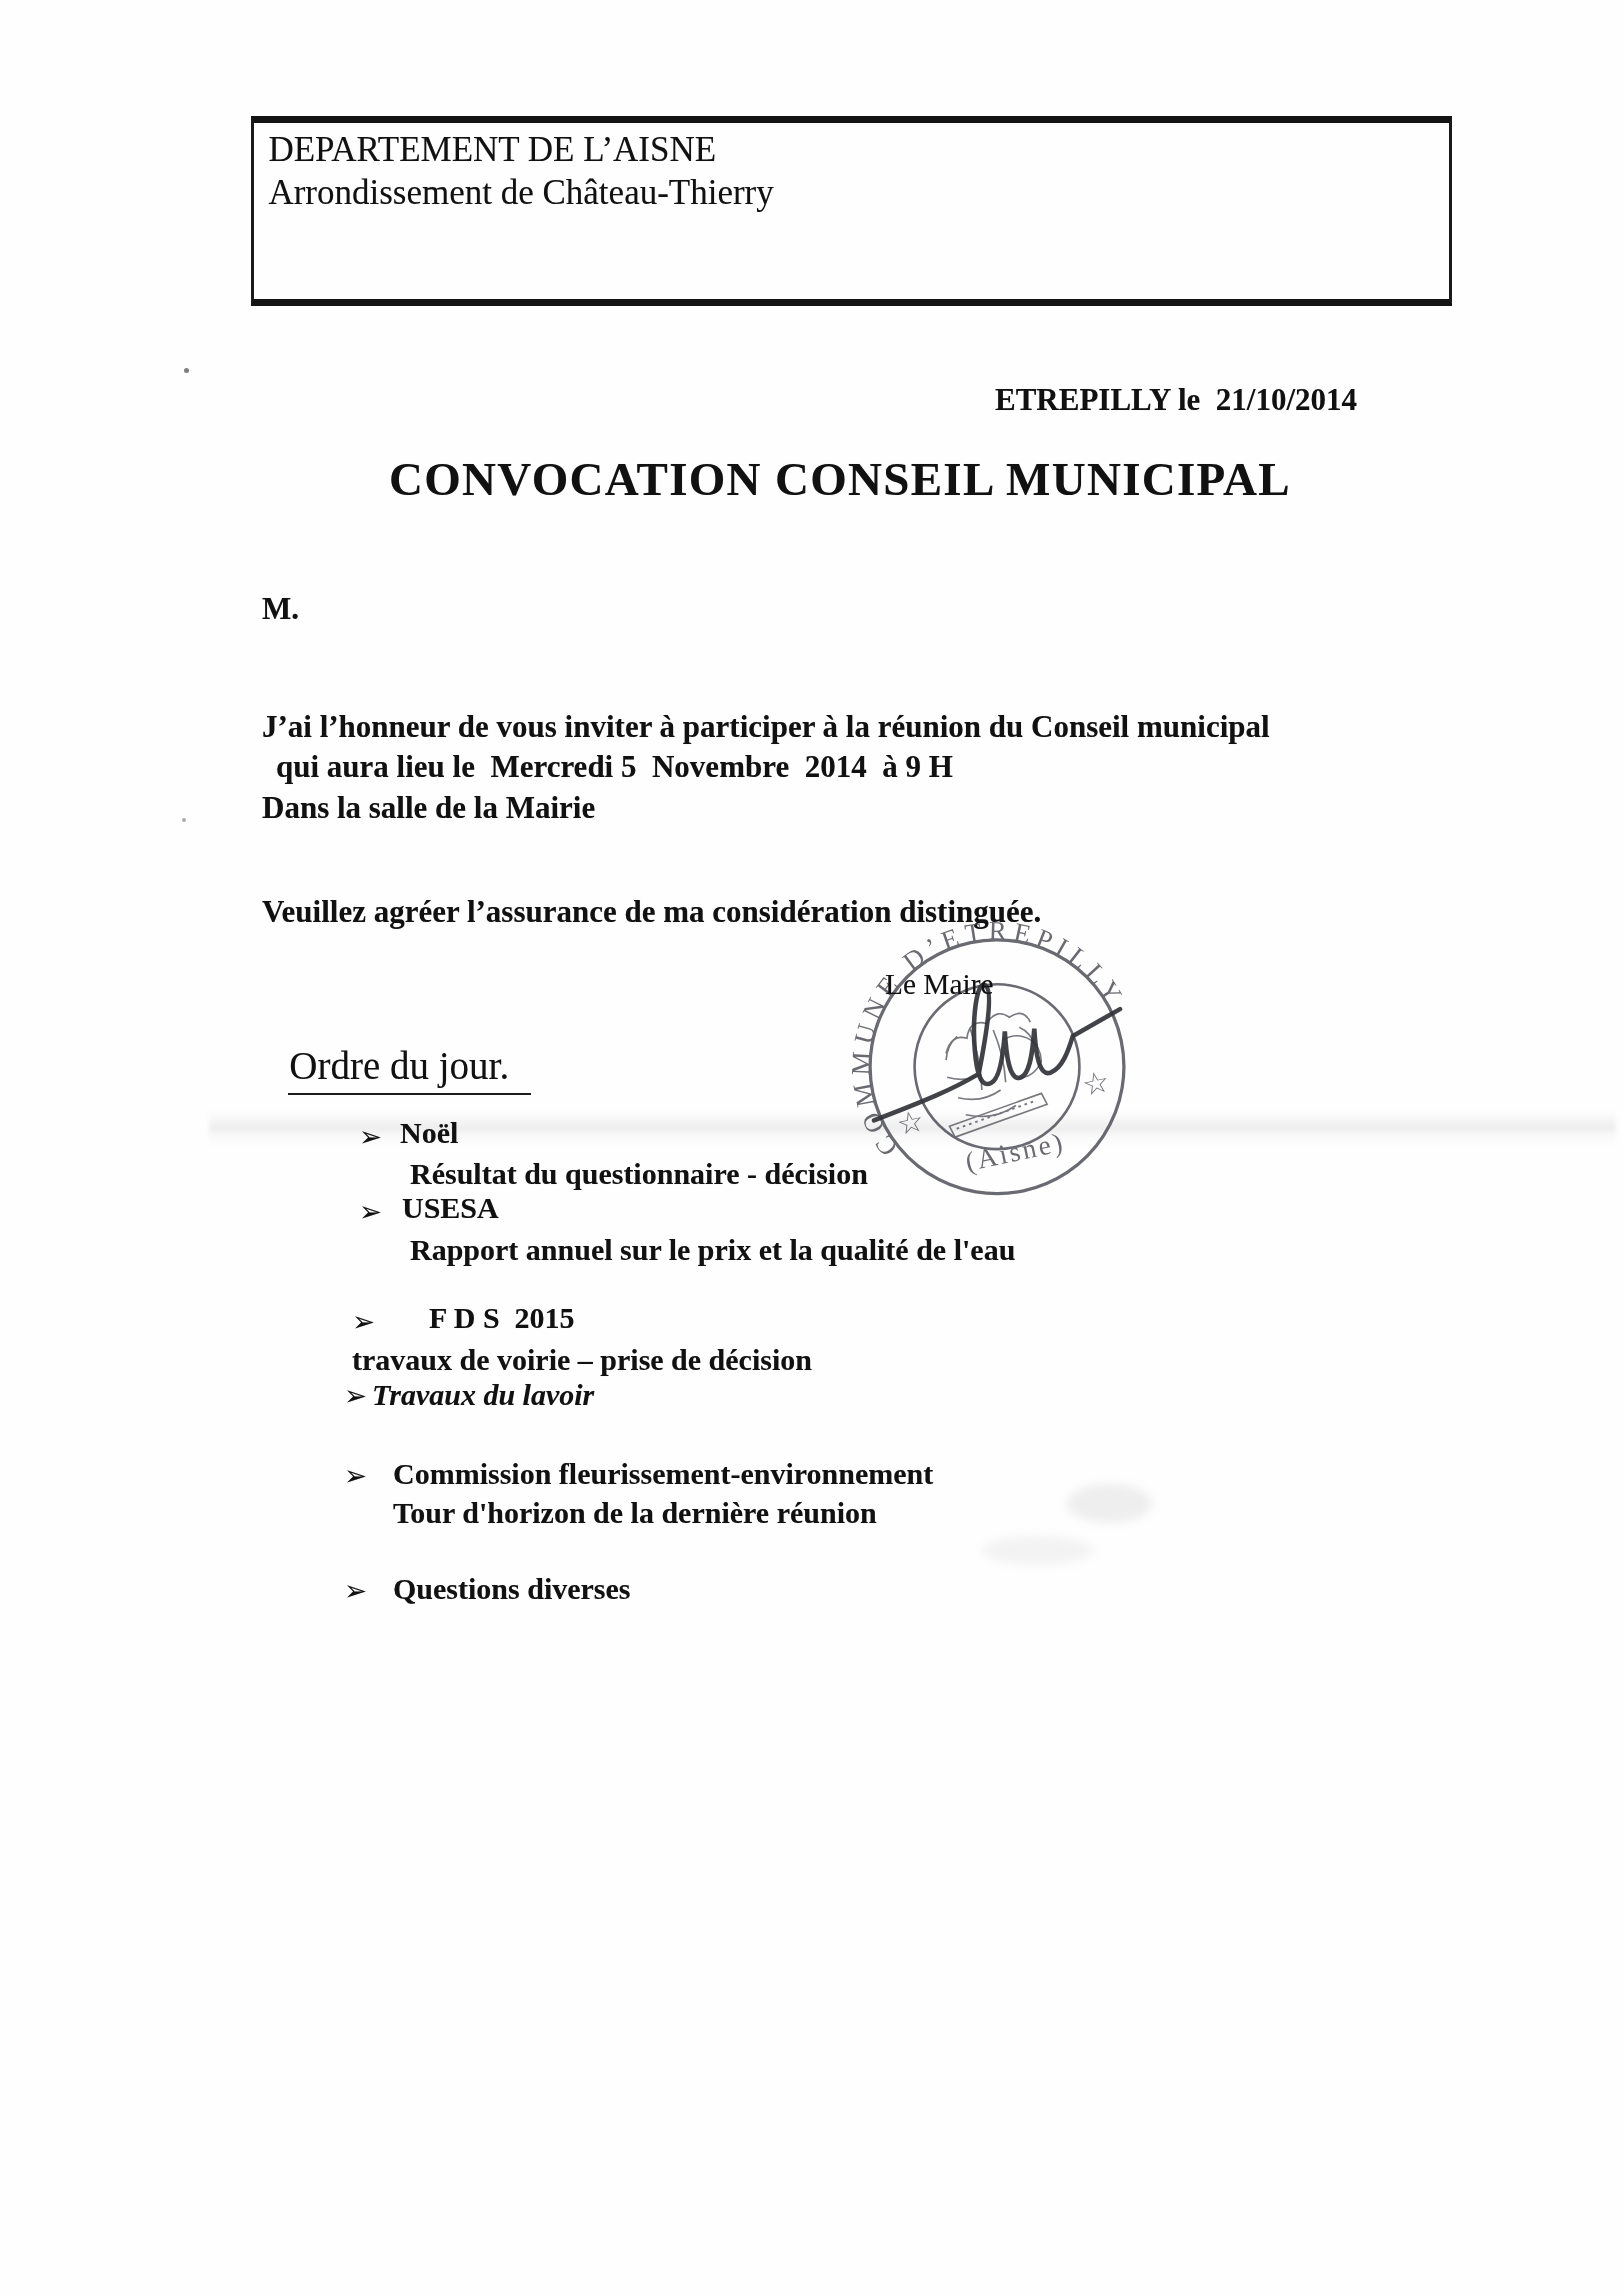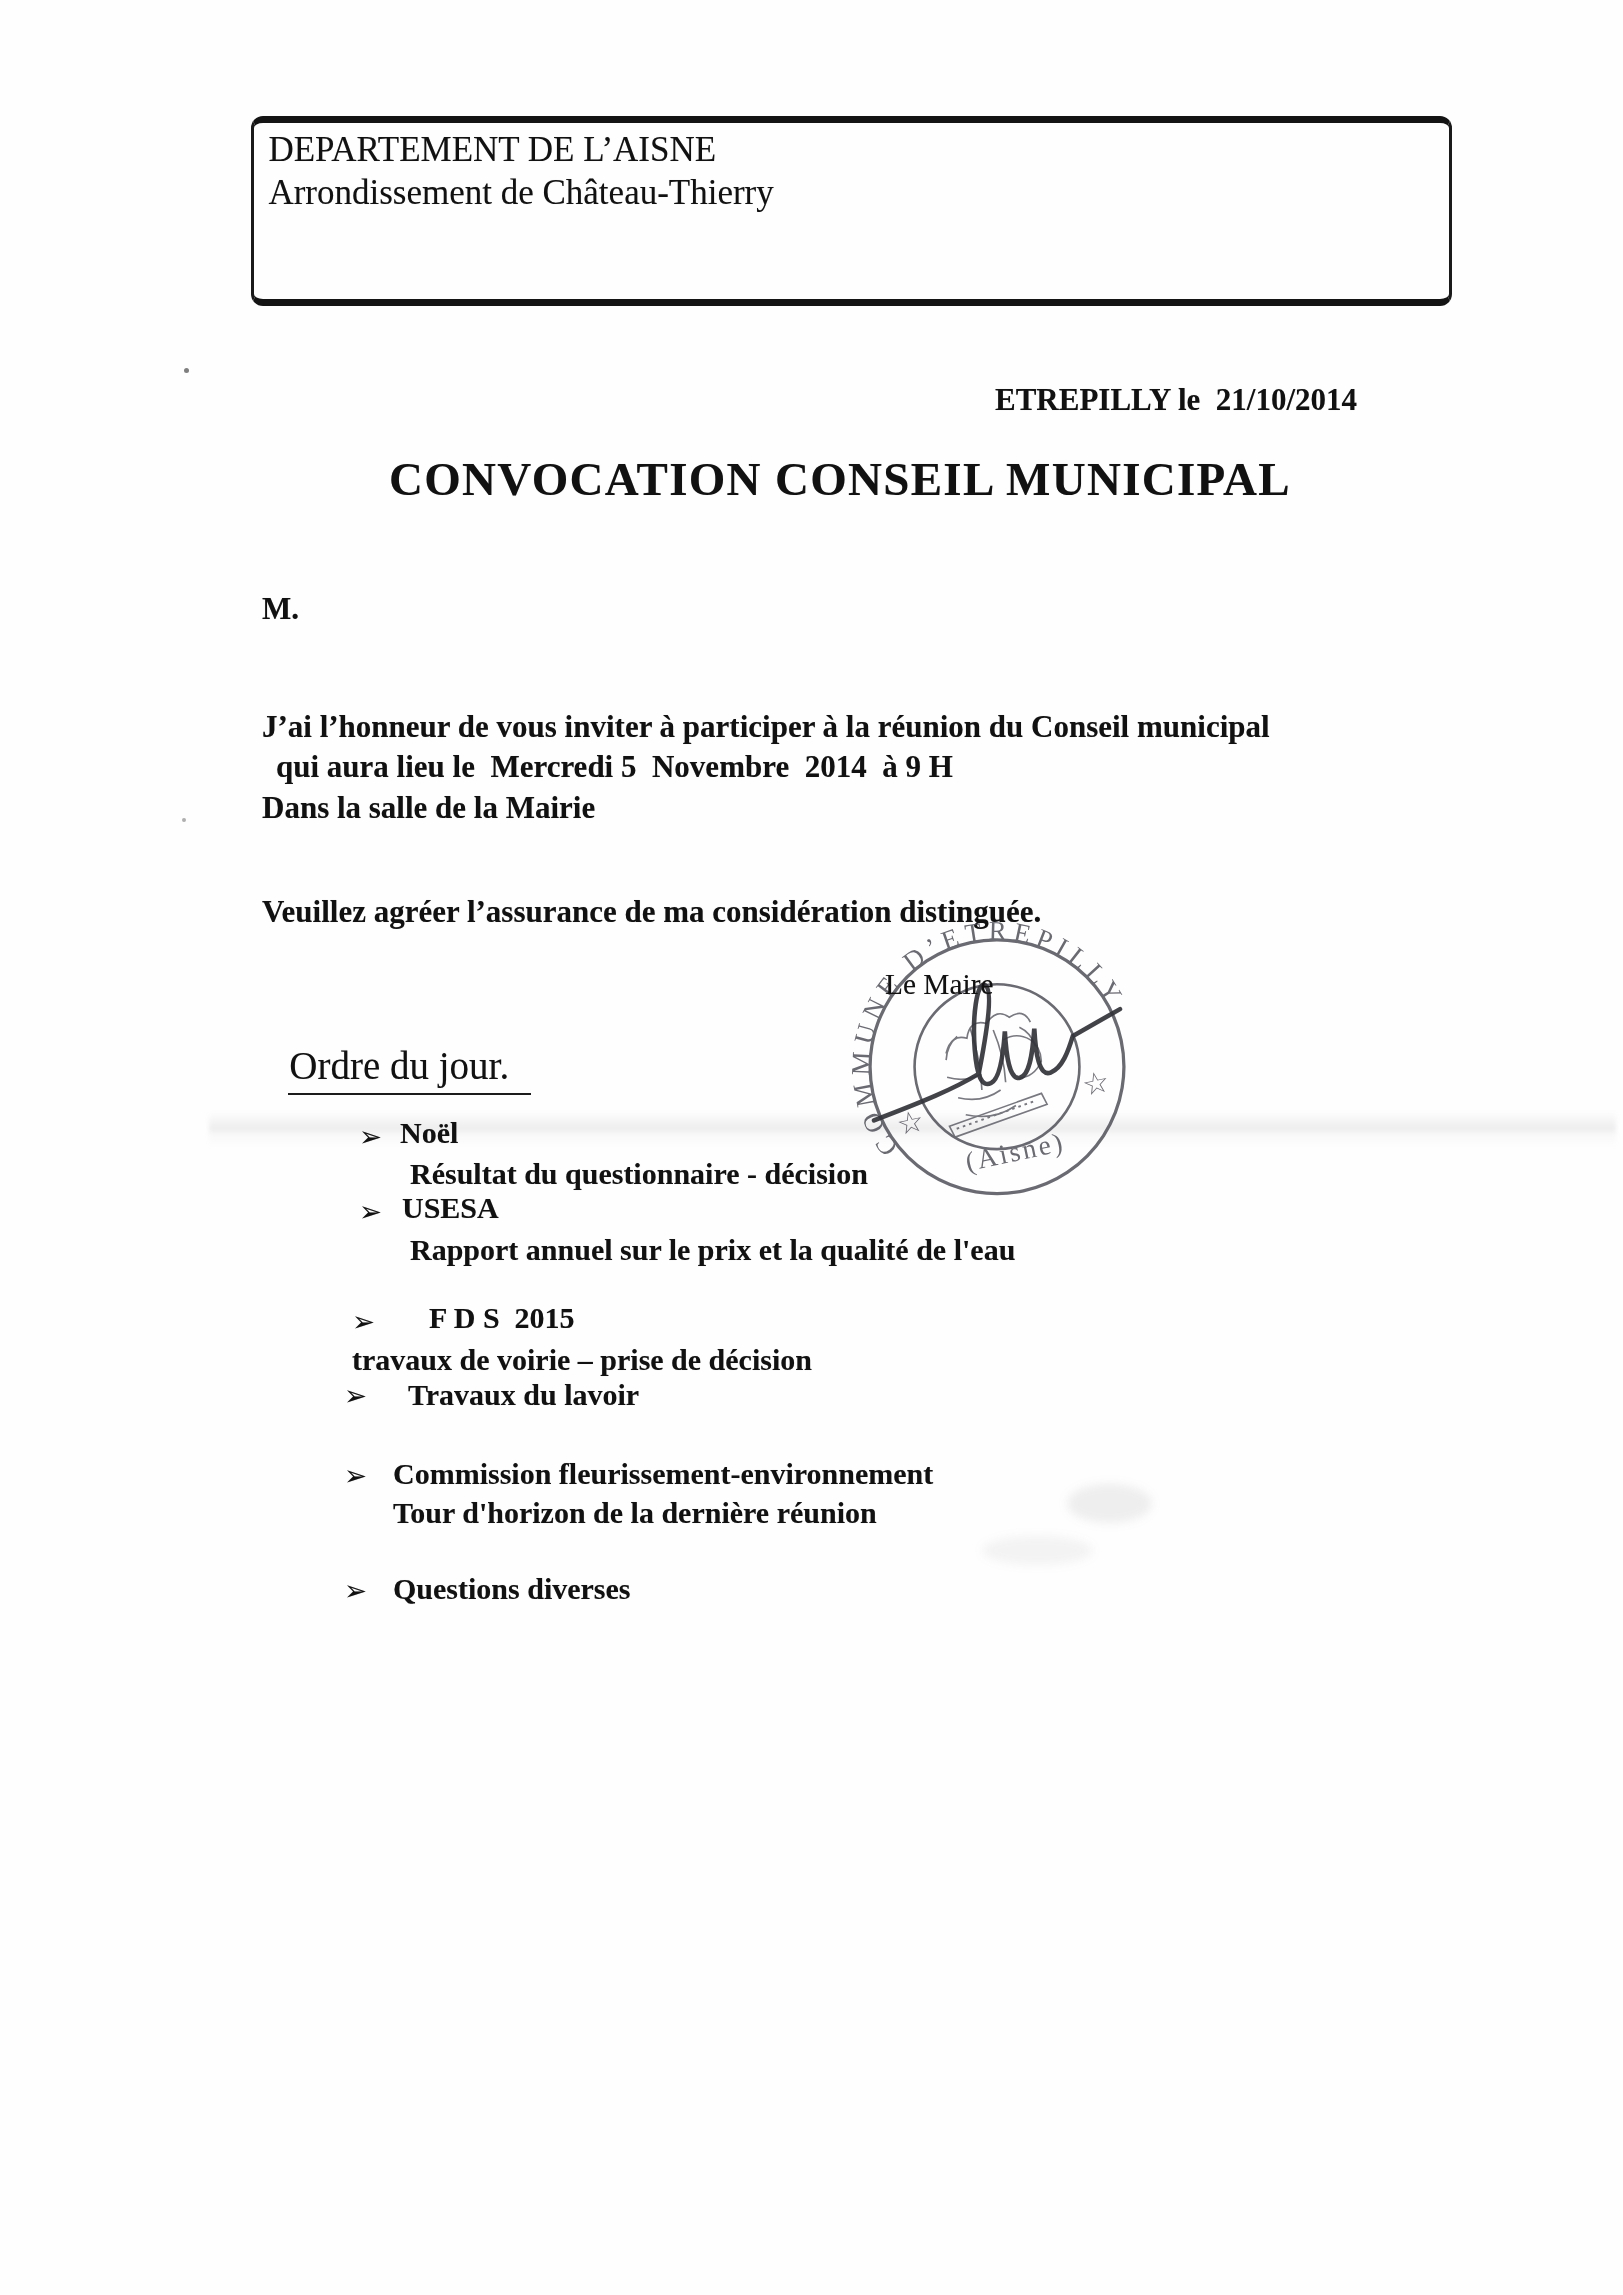--- a/index.html
+++ b/index.html
@@ -10,21 +10,20 @@
   }
   .t { position:absolute; white-space:pre; text-shadow:0 0 0.7px rgba(0,0,0,.30); }
   .bold { font-weight:bold; }
   
   .lh-box {
     position:absolute; left:251px; top:116px; width:1201px; height:190px;
     box-sizing:border-box;
     border-top:7.9px solid #141414; border-bottom:7.9px solid #141414;
     border-left:3.9px solid #1a1a1a; border-right:3.9px solid #1a1a1a;
     padding:5.2px 0 0 14.4px;
-    border-radius:12px;
   }
   .lh-line { font-size:35px; line-height:43px; white-space:pre; text-shadow:0 0 0.7px rgba(0,0,0,.3); }
   
   .bullet { font-size:27.5px; font-weight:normal; }
   .agenda-label { font-size:30px; font-weight:bold; }
   .agenda-sub { font-size:30px; font-weight:bold; }
   .underlined { border-bottom:2.6px solid #1c1c1c; padding:0 11.8px 5.2px 1.3px; }
   
   .stamp { position:absolute; left:840px; top:911px; width:314px; height:314px; }
   
@@ -108,21 +107,21 @@
 
     <div class="t bullet" style="left:359px; top:1195px;">➢</div>
     <div class="t agenda-label" style="left:402px; top:1191px;">USESA</div>
     <div class="t agenda-sub" style="left:410px; top:1233px;">Rapport annuel sur le prix et la qualité de l'eau</div>
 
     <div class="t bullet" style="left:352px; top:1305px;">➢</div>
     <div class="t agenda-label" style="left:393px; top:1301px;margin-left:36px;">F D S  2015</div>
     <div class="t agenda-sub" style="left:352px; top:1343px;">travaux de voirie – prise de décision</div>
 
     <div class="t bullet" style="left:344px; top:1379px;">➢</div>
-    <div class="t agenda-label" style="left:408px; top:1378px;">Travaux du lavoir</div>
+    <div class="t agenda-label" style="left:372px; top:1378px;font-style:italic;">Travaux du lavoir</div>
 
     <div class="t bullet" style="left:344px; top:1459px;">➢</div>
     <div class="t agenda-label" style="left:393px; top:1457px;">Commission fleurissement-environnement</div>
     <div class="t agenda-sub" style="left:393px; top:1496px;">Tour d'horizon de la dernière réunion</div>
 
     <div class="t bullet" style="left:344px; top:1574px;">➢</div>
     <div class="t agenda-label" style="left:393px; top:1572px;">Questions diverses</div>
   </div>
 
   <div class="speck" style="left:184px; top:368px; width:5.2px; height:5.2px;"></div>

